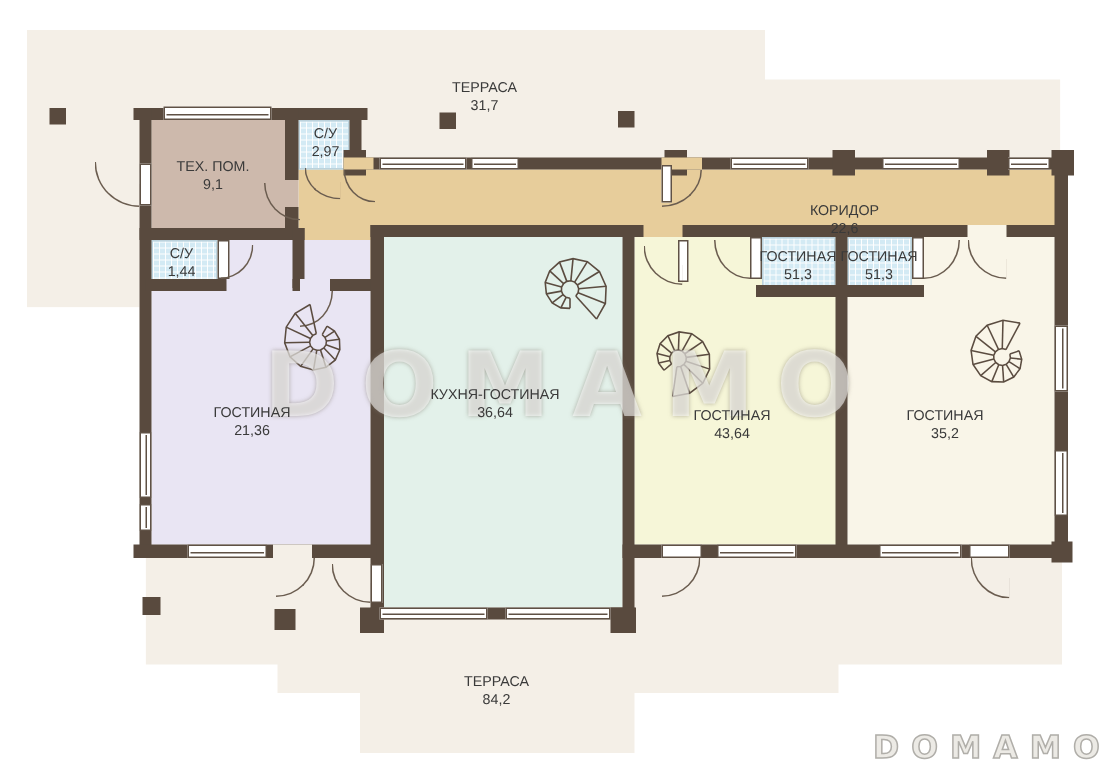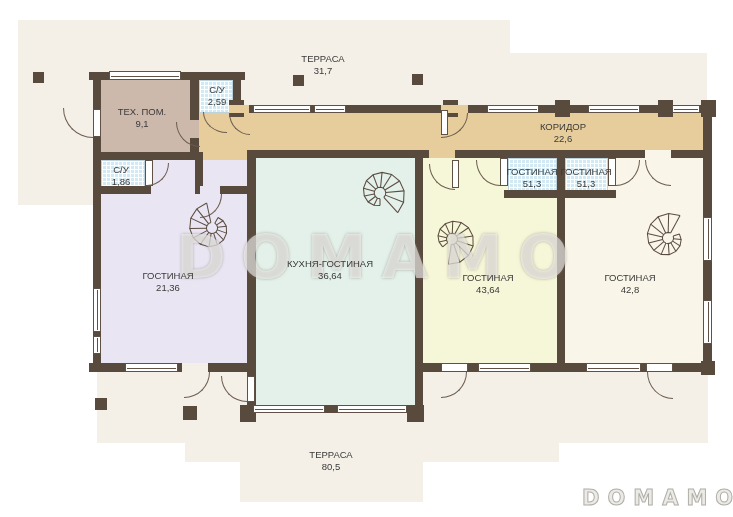--- a/index.html
+++ b/index.html
@@ -58,29 +58,29 @@
   <div class="lbl" style="left:323px;top:53px">
     <div>ТЕРРАСА</div>
       <div>31,7</div>
     </div>
   <div class="lbl" style="left:142px;top:106px">
     <div>ТЕХ. ПОМ.</div>
       <div>9,1</div>
     </div>
   <div class="lbl" style="left:217px;top:84px">
     <div>С/У</div>
-      <div>2,59</div>
-    </div>
-  <div class="lbl" style="left:563px;top:121px">
+      <div>2,97</div>
+    </div>
+  <div class="lbl" style="left:563px;top:135px">
     <div>КОРИДОР</div>
       <div>22,6</div>
     </div>
   <div class="lbl" style="left:121px;top:164px">
     <div>С/У</div>
-      <div>1,86</div>
+      <div>1,44</div>
     </div>
   <div class="lbl" style="left:532px;top:166px">
     <div>ГОСТИНАЯ</div>
       <div>51,3</div>
     </div>
   <div class="lbl" style="left:586px;top:166px">
     <div>ГОСТИНАЯ</div>
       <div>51,3</div>
     </div>
   <div class="lbl" style="left:168px;top:270px">
@@ -90,25 +90,25 @@
   <div class="lbl" style="left:330px;top:258px">
     <div>КУХНЯ-ГОСТИНАЯ</div>
       <div>36,64</div>
     </div>
   <div class="lbl" style="left:488px;top:272px">
     <div>ГОСТИНАЯ</div>
       <div>43,64</div>
     </div>
   <div class="lbl" style="left:630px;top:272px">
     <div>ГОСТИНАЯ</div>
-      <div>42,8</div>
+      <div>35,2</div>
     </div>
   <div class="lbl" style="left:331px;top:449px">
     <div>ТЕРРАСА</div>
-      <div>80,5</div>
+      <div>84,2</div>
     </div>
 
   <div class="watermark">DOMAMO</div>
   <div class="brand">DOMAMO</div>
 <div class="wall" style="left: 89px; top: 72px; width: 156px; height: 8px;"></div>
     <div class="wall" style="left: 93px; top: 72px; width: 8px; height: 300px;"></div>
     <div class="wall" style="left: 190px; top: 72px; width: 9px; height: 48px;"></div>
     <div class="wall" style="left: 190px; top: 138px; width: 9px; height: 18px;"></div>
     <div class="wall" style="left: 233px; top: 80px; width: 8px; height: 26px;"></div>
     <div class="wall" style="left: 233px; top: 105px; width: 479px; height: 8px;"></div>

